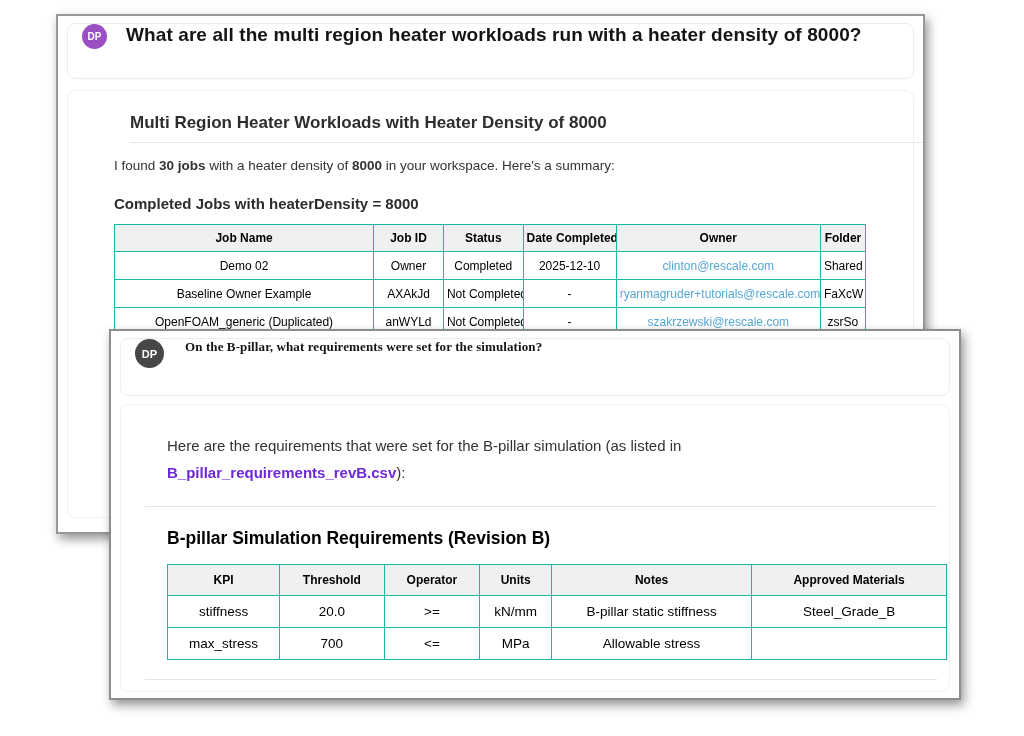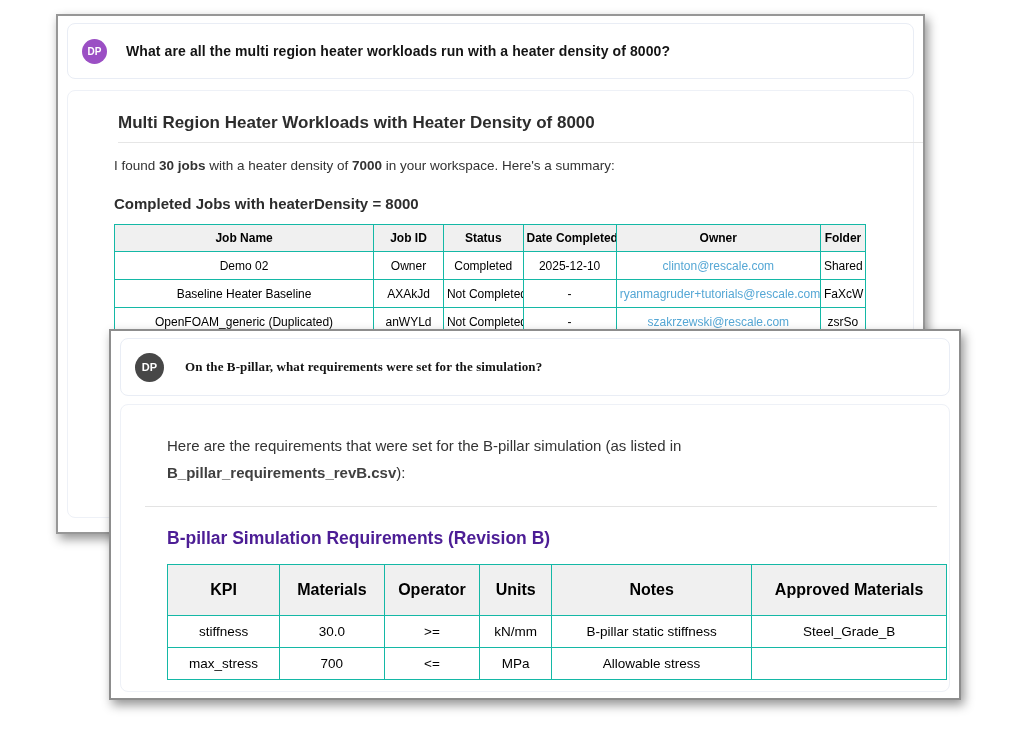--- a/index.html
+++ b/index.html
@@ -14,114 +14,114 @@
     overflow: hidden;
   }
   .card-back  { left: 56px; top: 14px;  width: 869px; height: 520px; z-index: 1; }
   .card-front { left: 109px; top: 329px; width: 852px; height: 371px; z-index: 10; border-color: #8d8d8d; }
 
   .question-row {
     margin: 7px 9px 0 9px;
     border: 1px solid #e9edf5;
     border-radius: 8px;
     display: flex;
-    align-items: center;
+    align-items: flex-start;
     padding: 0 14px;
     background: #ffffff;
   }
   .card-back  .question-row { height: 56px; gap: 19px; }
   .card-front .question-row { height: 58px; gap: 21px; }
 
   .avatar {
     border-radius: 50%;
     color: #ffffff;
     font-weight: 700;
     display: flex;
     align-items: center;
     justify-content: center;
     flex: 0 0 auto;
   }
   .avatar-purple { width: 25px; height: 25px; font-size: 10px; background: var(--avatar-purple, #9b4fc4); }
   .avatar-dark   { width: 29px; height: 29px; font-size: 11px; background: var(--avatar-dark, #474747); }
 
   .question-text { font-weight: 700; color: #141414; letter-spacing: 0.1px; }
-  .card-back  .question-text { font-size: 14px; }
+  .card-back  .question-text { font-size: 19px; }
   .card-front .question-text { font-size: 13px; font-family: Liberation Serif, serif; }
 
   .response-box {
     margin: 11px 9px 9px 9px;
     border: 1px solid #eef1f7;
     border-radius: 8px;
     background: #ffffff;
   }
   .card-back  .response-box { padding: 22px 6px 26px 46px; height: 428px; }
   .card-front .response-box { margin-top: 8px; padding: 28px 6px 18px 46px; height: 288px; }
 
   .md-h2 {
     font-size: 17px;
     font-weight: 700;
     color: #2d2d2d;
     padding-bottom: 9px;
     border-bottom: 1px solid #e6e6e6;
     margin: 0 0 15px 0;
     margin-right: 0;
   }
-  .card-back .md-h2 { width: 806px; margin-left: 4px; }
+  .card-back .md-h2 { width: 806px; margin-left: 16px; }
 
   .md-p { font-size: 13.5px; color: #333333; margin: 0 0 22px 0; }
   .md-h3 { font-size: 15px; font-weight: 700; color: #2d2d2d; margin: 0 0 12px 0; }
 
   table.data-table { border-collapse: collapse; table-layout: fixed; background: #ffffff; }
   .data-table th, .data-table td {
     border: 1px solid #14b8a6;
     text-align: center;
     vertical-align: middle;
     overflow: hidden;
     white-space: nowrap;
   }
   .data-table th { background: #f0f0f0; font-weight: 700; }
 
   #jobs-table { width: 752px; font-size: 12px; }
   #jobs-table th { font-size: 12px; padding: 6px 3px; }
   #jobs-table td { padding: 6px 3px; height: 28px; }
 
   #req-table { width: 780px; font-size: 13.5px; }
-  #req-table th { font-size: 16px; padding: 16px 4px; height: 31px; }
+  #req-table th { font-size: 12px; padding: 8px 4px; height: 31px; }
   #req-table td { padding: 8px 4px; height: 19px; }
 
   .email-link { color: var(--link-color, #55a7d5); cursor: pointer; }
 
   .intro-p { font-size: 15px; line-height: 1.78; color: #333333; max-width: 610px; margin: 0 0 20px 0; }
-  .intro-p b { color: #404040; margin-top: 12px; }
+  .intro-p b { color: #6d28d9; margin-top: 12px; }
 
   .hr-divider {
     border: none;
     border-top: 1px solid #e3e3e3;
     margin: 0 6px 0 -22px;
   }
   .hr-top { margin-bottom: 21px; }
   .hr-bottom { margin-top: 19px; }
 
-  .front-h2 { font-size: 17.5px; font-weight: 700; color: #4c1d95; margin: 0 0 15px 0; }
+  .front-h2 { font-size: 17.5px; font-weight: 700; color: #000000; margin: 0 0 15px 0; }
 </style>
 </head>
 <body>
 
 <div class="stage">
 
   <div class="card card-back">
     <div class="question-row">
       <div class="avatar avatar-purple">DP</div>
       <div class="question-text">What are all the multi region heater workloads run with a heater density of 8000?</div>
     </div>
 
     <div class="response-box">
       <h2 class="md-h2">Multi Region Heater Workloads with Heater Density of 8000</h2>
 
-      <p class="md-p"><span>I found </span><b>30 jobs</b><span> with a heater density of </span><b>7000</b><span> in your workspace. Here's a summary:</span></p>
+      <p class="md-p"><span>I found </span><b>30 jobs</b><span> with a heater density of </span><b>8000</b><span> in your workspace. Here's a summary:</span></p>
 
       <h3 class="md-h3">Completed Jobs with heaterDensity = 8000</h3>
 
       <table id="jobs-table" class="data-table" data-table="back_card.response.table">
           <colgroup>
             <col style="width: 34.5%;">
             <col style="width: 9.3%;">
             <col style="width: 10.6%;">
             <col style="width: 12.4%;">
             <col style="width: 27.2%;">
@@ -140,21 +140,21 @@
           <tbody>
             <tr>
               <td>Demo 02</td>
               <td>Owner</td>
               <td>Completed</td>
               <td>2025-12-10</td>
               <td><span class="email-link">clinton@rescale.com</span></td>
               <td>Shared</td>
             </tr>
             <tr>
-              <td>Baseline Heater Baseline</td>
+              <td>Baseline Owner Example</td>
               <td>AXAkJd</td>
               <td>Not Completed</td>
               <td>-</td>
               <td><span class="email-link">ryanmagruder+tutorials@rescale.com</span></td>
               <td>FaXcW</td>
             </tr>
             <tr>
               <td>OpenFOAM_generic (Duplicated)</td>
               <td>anWYLd</td>
               <td>Not Completed</td>
@@ -185,31 +185,31 @@
             <col style="width: 14.4%;">
             <col style="width: 13.4%;">
             <col style="width: 12.3%;">
             <col style="width: 9.2%;">
             <col style="width: 25.7%;">
             <col style="width: 25%;">
           </colgroup>
           <thead>
             <tr>
               <th>KPI</th>
-              <th>Materials</th>
+              <th>Threshold</th>
               <th>Operator</th>
               <th>Units</th>
               <th>Notes</th>
               <th>Approved Materials</th>
             </tr>
           </thead>
           <tbody>
             <tr>
               <td>stiffness</td>
-              <td>30.0</td>
+              <td>20.0</td>
               <td>&gt;=</td>
               <td>kN/mm</td>
               <td>B-pillar static stiffness</td>
               <td>Steel_Grade_B</td>
             </tr>
             <tr>
               <td>max_stress</td>
               <td>700</td>
               <td>&lt;=</td>
               <td>MPa</td>

